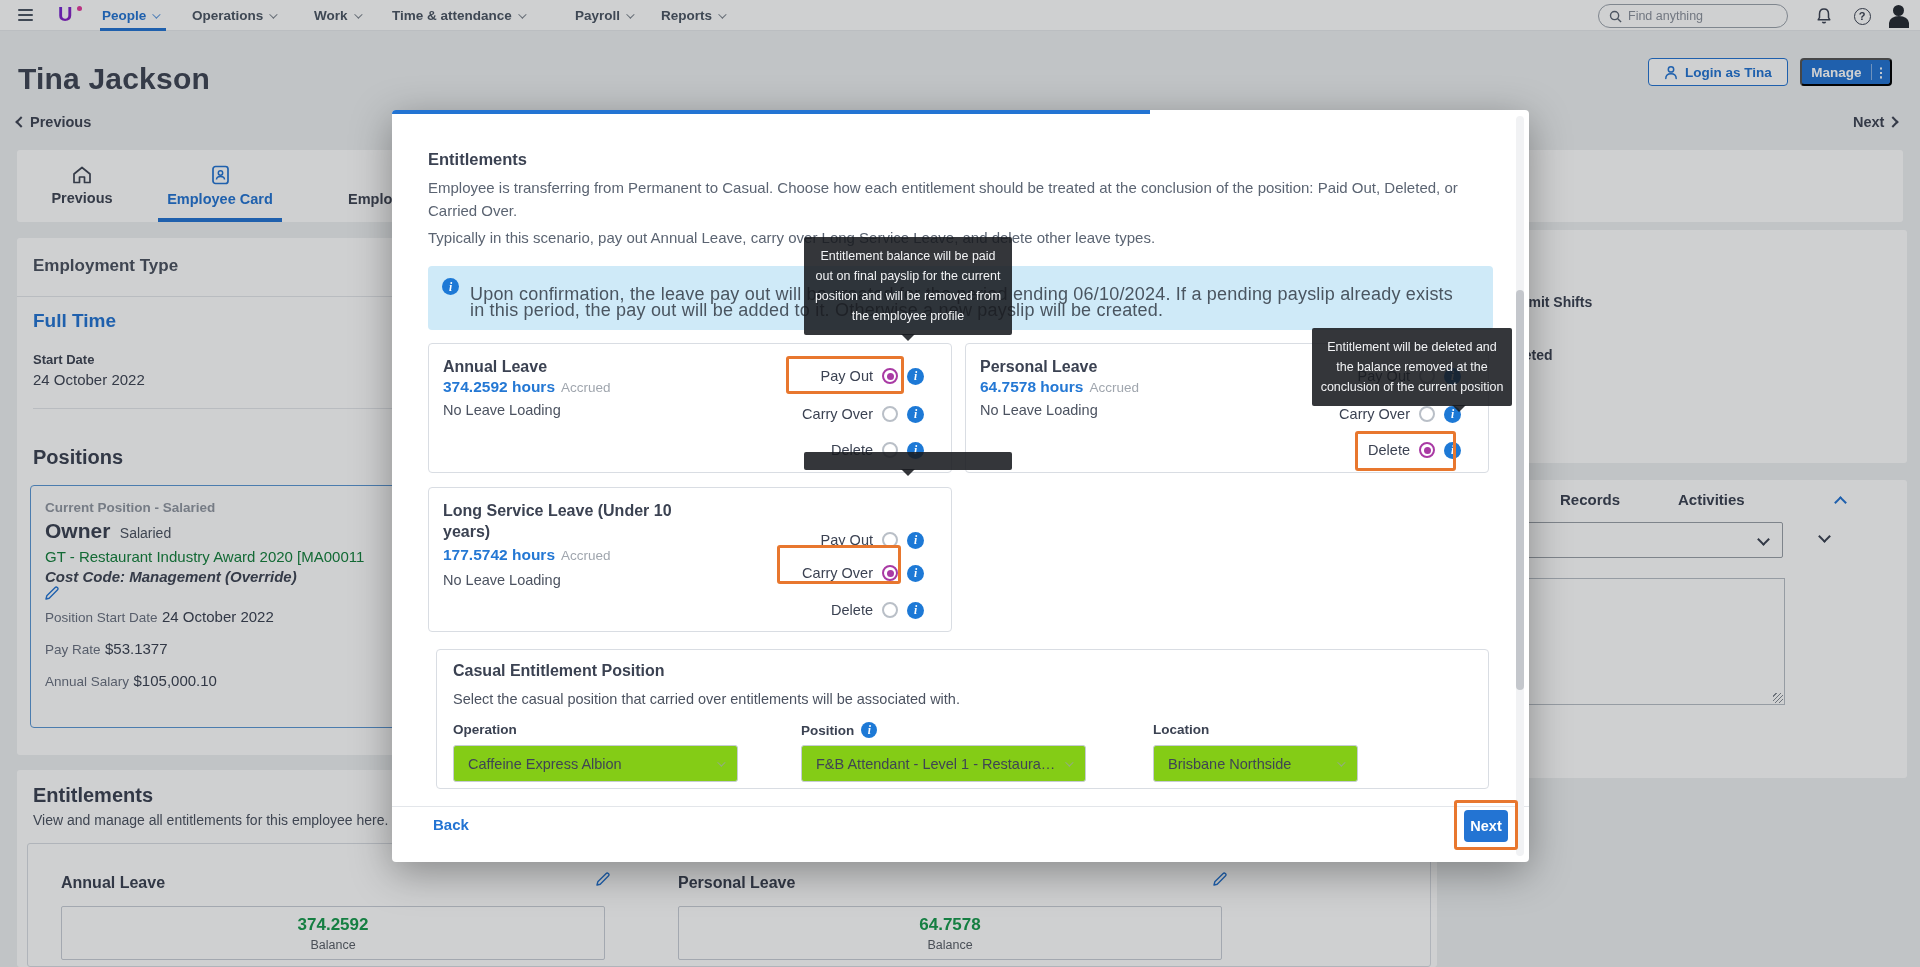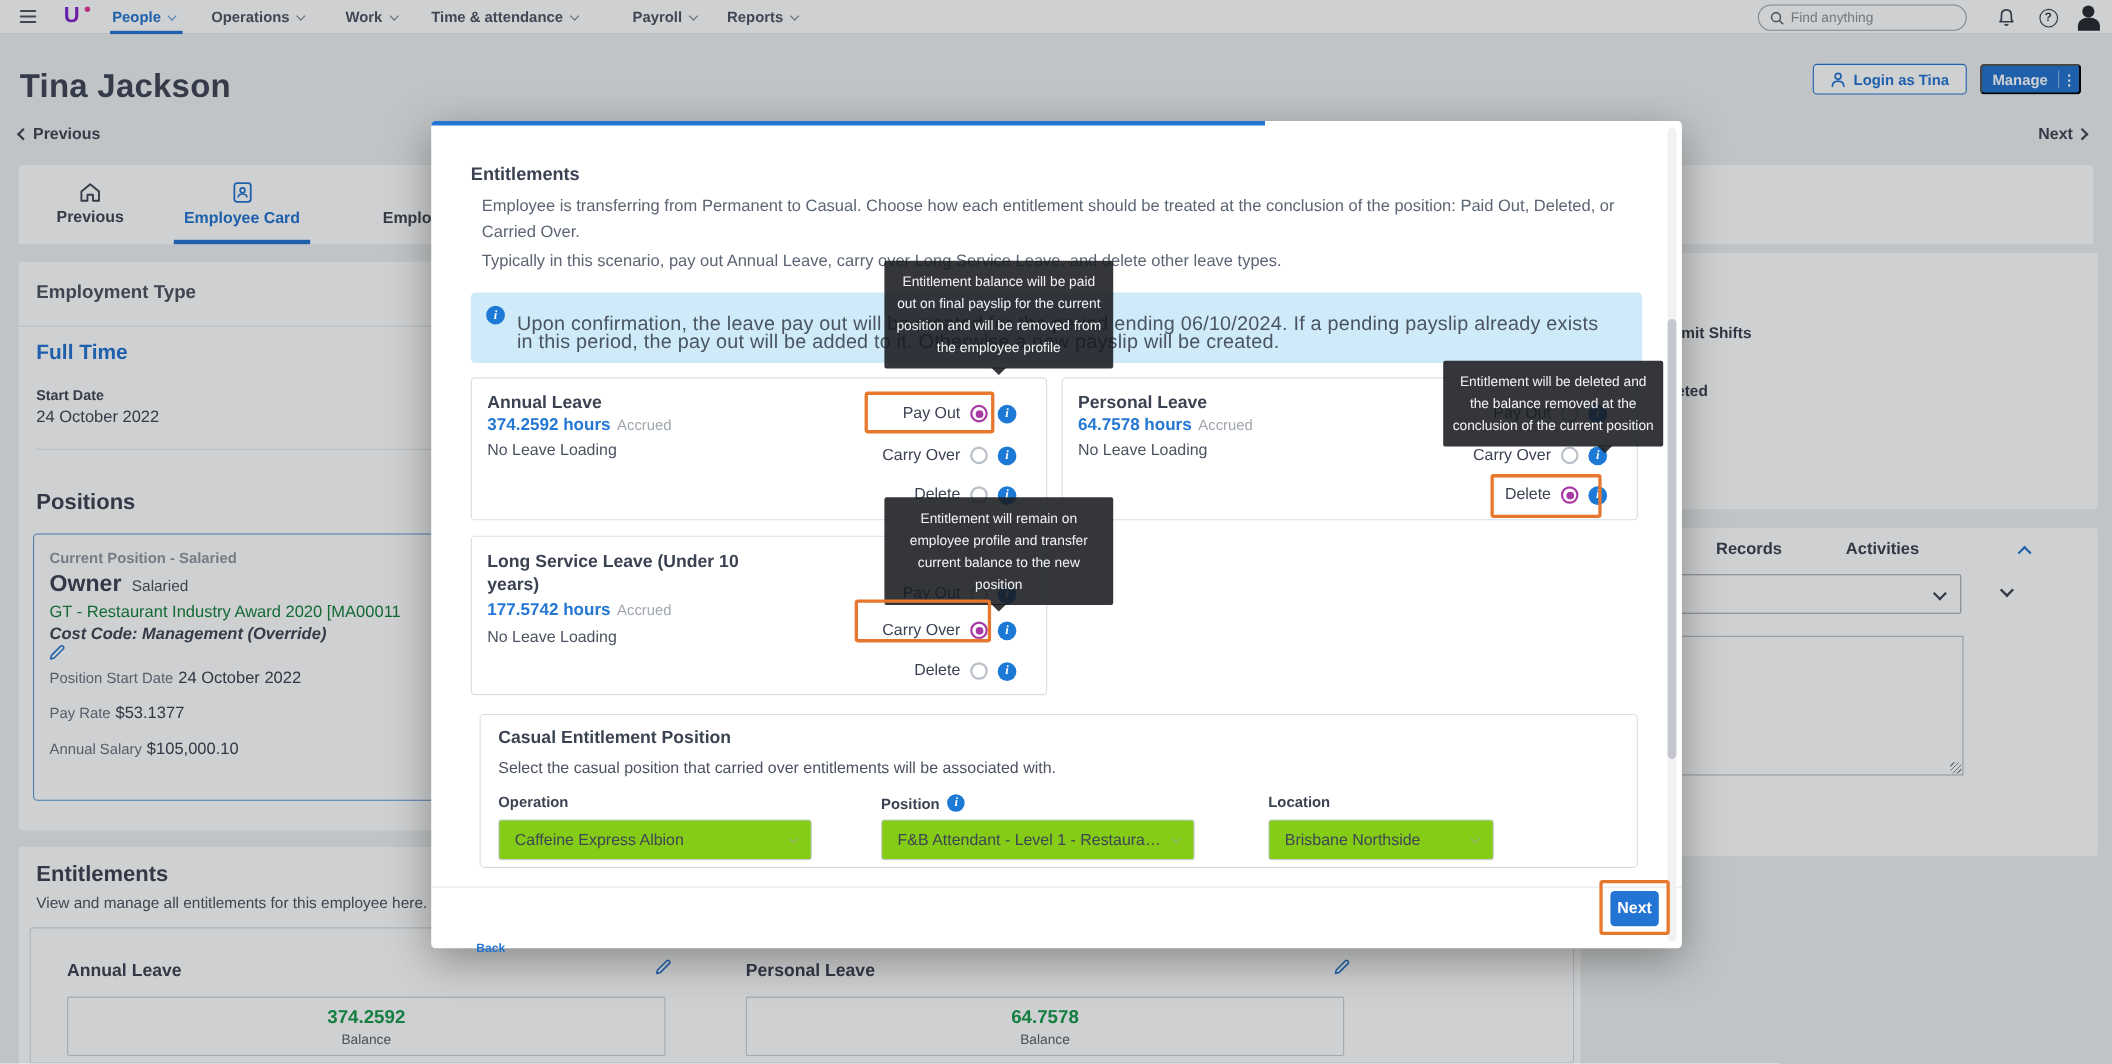--- a/index.html
+++ b/index.html
@@ -69,21 +69,21 @@
   .resize-handle { position:absolute; width:10px; height:10px;
     background:repeating-linear-gradient(135deg, transparent 0 2px, #858b94 2px 3px); cursor:nwse-resize; }
 
   
   .dim { position:absolute; left:0; top:0; width:1920px; height:967px; background:rgba(15,18,24,.2); z-index:40; }
 
   
   .modal { position:absolute; left:392px; top:110px; width:1137px; height:752px; background:#fff; border-radius:4px; box-shadow:0 10px 40px rgba(0,0,0,.35); z-index:60; }
   .progress { position:absolute; left:0; top:0; width:758px; height:4px; background:#2374d3; border-top-left-radius:4px; }
   .m-title { position:absolute; left:36px; top:40px; font-size:16.5px; font-weight:700; color:#3b4252; }
-  .m-p { position:absolute; left:36px; color:#5b6472; font-size:15px; line-height:23px;margin-left:10px; }
+  .m-p { position:absolute; left:36px; color:#5b6472; font-size:15px; line-height:23px; }
   .m-alert { position:absolute; left:36px; top:156px; width:1065px; height:64px; background:#cfeaf8; border-radius:4px; }
   .m-alert .txt { position:absolute; left:42px; top:20px; width:1000px; font-size:18px; line-height:16px; color:#4a5560; letter-spacing:.2px; }
   .info { width:17px; height:17px; min-width:17px; border-radius:50%; background:#1d79d6; color:#fff; display:inline-flex; align-items:center; justify-content:center; cursor:pointer; }
   .info::after { content:"i"; font-family:"Liberation Serif", serif; font-style:italic; font-weight:700; font-size:11.5px; }
   .leavecard { position:absolute; border:1px solid #d9dde3; border-radius:4px; background:#fff; }
   .lc-title { position:absolute; left:14px; top:12px; font-size:16px; font-weight:700; color:#3b4252; width:240px; line-height:21px; }
   .lc-hours { position:absolute; left:14px; white-space:nowrap; }
   .lc-hours b { color:#2478d4; font-size:15.5px; }
   .lc-hours span { color:#a0a6ae; font-size:13.5px; margin-left:6px; }
   .lc-loading { position:absolute; left:14px; font-size:14.5px; color:#4b5260; }
@@ -93,21 +93,21 @@
   .radio.sel { border-color:#a93aa4; }
   .radio.sel::after { content:""; position:absolute; inset:2.5px; border-radius:50%; background:#a93aa4; }
   .casual { position:absolute; left:44px; top:539px; width:1053px; height:140px; border:1px solid #d9dde3; border-radius:4px; }
   .c-title { position:absolute; left:16px; top:12px; font-size:16px; font-weight:700; color:#3b4252; }
   .c-sub { position:absolute; left:16px; top:41px; font-size:14.5px; color:#4b5260; }
   .c-label { position:absolute; top:72px; font-size:13.5px; font-weight:600; color:#3b4252; display:flex; gap:7px; align-items:center; }
   .c-select { position:absolute; top:95px; height:37px; border:1px solid #c6ccd4; border-radius:3px; background:#84cc16; display:flex; align-items:center; padding:0 14px; cursor:pointer; }
   .c-select .val { flex:1; font-size:14.5px; color:#3f4554; overflow:hidden; white-space:nowrap; text-overflow:ellipsis; }
   .c-select .chev { border-color:#9aa0a8; }
   .m-footline { position:absolute; left:0; top:696px; width:1137px; height:1px; background:#e3e6ea; }
-  .back-link { position:absolute; left:41px; top:706px; font-size:11px; font-weight:700; color:#2374d3; cursor:pointer;margin-top:40px; }
+  .back-link { position:absolute; left:41px; top:706px; font-size:15px; font-weight:700; color:#2374d3; cursor:pointer; }
   .next-btn { position:absolute; left:1072px; top:700px; width:44px; height:32px; background:#2374d3; border:none; border-radius:4px; color:#fff; font-size:14.5px; font-weight:600; cursor:pointer; font-family:inherit; }
   .m-scroll-track { position:absolute; left:1124px; top:6px; width:8px; height:740px; background:#f1f2f4; border-radius:4px; }
   .m-scroll-thumb { position:absolute; left:1124px; top:180px; width:8px; height:400px; background:#c4c7cc; border-radius:4px; }
 
   
   .tooltip { position:absolute; background:rgba(24,26,31,.88); color:#f2f3f5; font-size:12.5px; line-height:20px; text-align:center; padding:9px 8px; border-radius:2px; z-index:70; }
   .tooltip .arrow { position:absolute; bottom:-6px; width:0; height:0; border-left:7px solid transparent; border-right:7px solid transparent; border-top:7px solid rgba(24,26,31,.88); }
 
   
   .obox { position:absolute; border:3px solid #e8772e; border-radius:3px; z-index:80; }
@@ -424,21 +424,20 @@
 
   <div class="tooltip" style="left:804px; top:237px; width:208px;">
     <span>Entitlement balance will be paid out on final payslip for the current position and will be removed from the employee profile</span>
     <span class="arrow" style="left:97px;"></span>
   </div>
   <div class="tooltip" style="left:1312px; top:328px; width:200px;">
     <span>Entitlement will be deleted and the balance removed at the conclusion of the current position</span>
     <span class="arrow" style="left:140px;"></span>
   </div>
   <div class="tooltip" style="left:804px; top:452px; width:208px;">
-    <span>Entitlement will remain on employee profile and transfer current balance to the new position</span>
     <span class="arrow" style="left:97px;"></span>
   </div>
 
   <div class="obox" style="left:786px; top:356px; width:118px; height:38px;"></div>
   <div class="obox" style="left:1355px; top:431px; width:101px; height:40px;"></div>
   <div class="obox" style="left:777px; top:545px; width:124px; height:39px;"></div>
   <div class="obox" style="left:1454px; top:800px; width:64px; height:50px;"></div>
 
 </div>
 

